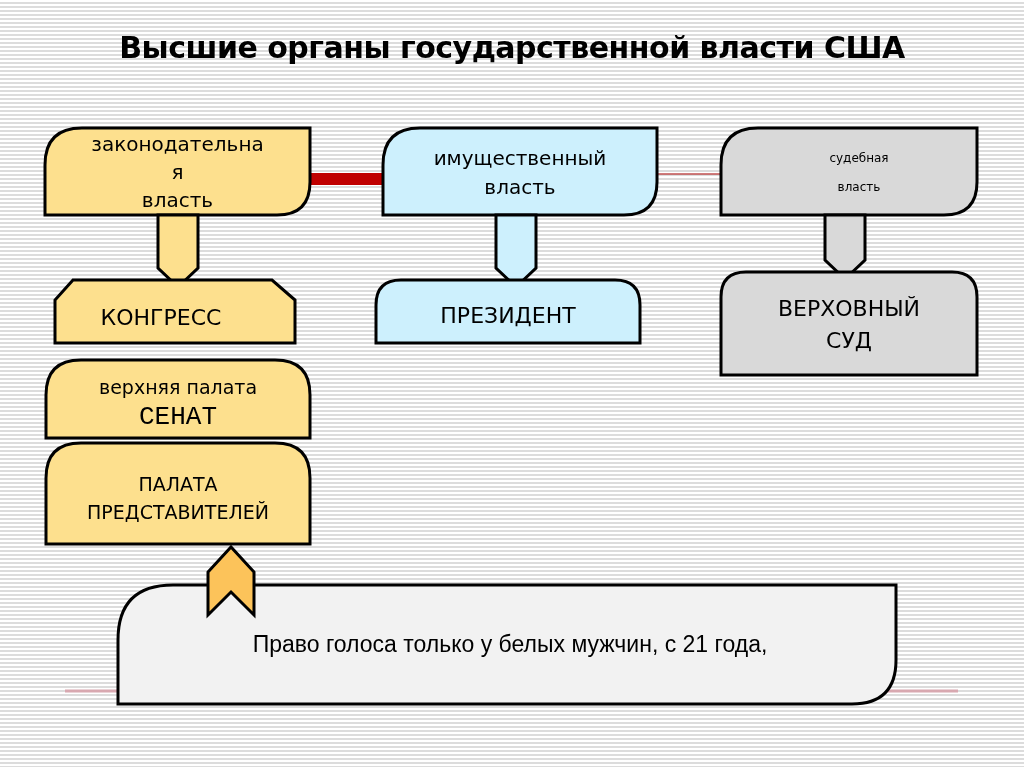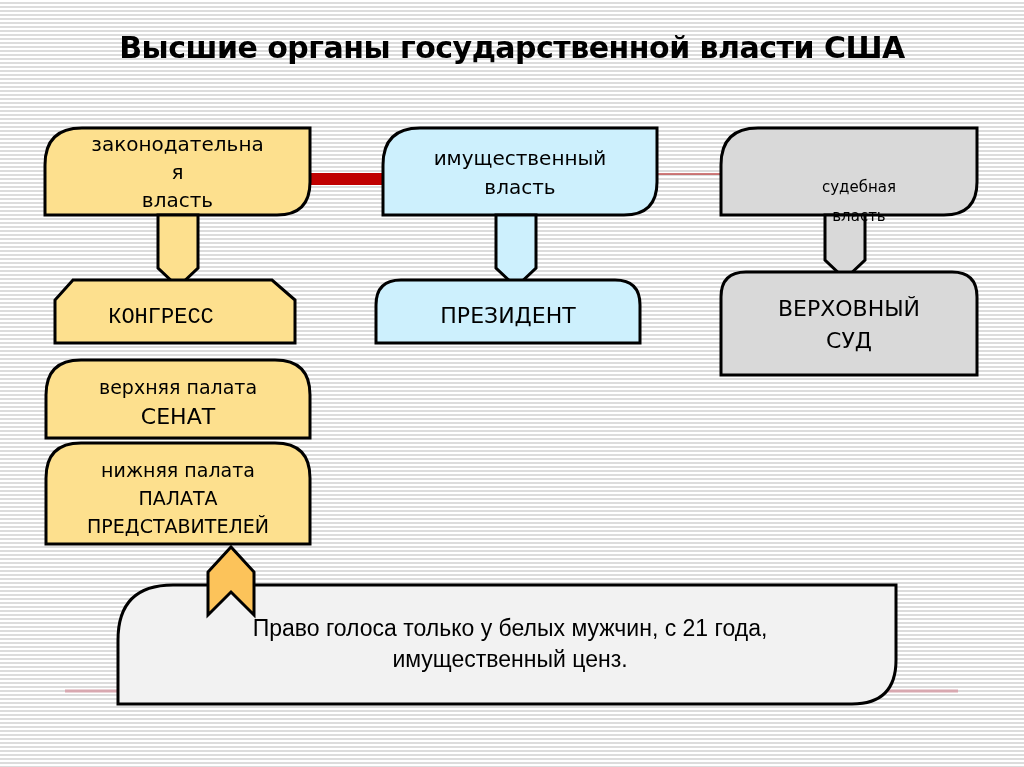--- a/index.html
+++ b/index.html
@@ -58,48 +58,46 @@
   <path d="M118,704 L118,640 Q118,585 173,585 L896,585 L896,660 Q896,704 852,704 Z" fill="#f2f2f2" stroke="#000" stroke-width="3"></path>
 
   <path d="M208,615 L208,572 L231,547 L254,572 L254,615 L231,592 Z" fill="#fcc35a" stroke="#000" stroke-width="3"></path>
 </svg>
 
 <div class="lbl" style="left:50px; top:128px; width:255px; height:87px; font-size:20px; line-height:28px;">
   <span>законодательна</span>
   <span>я</span>
   <span>власть</span>
 </div>
-<div class="lbl" style="left:55px; top:292px; width:212px; height:50px; font-size:22px;font-family:Liberation Mono, monospace;">
+<div class="lbl" style="left:55px; top:292px; width:212px; height:50px; font-size:22px;">
   <span>КОНГРЕСС</span>
 </div>
 
 <div class="lbl" style="left:383px; top:140px; width:274px; height:66px; font-size:20px; line-height:29px;">
   <span>имущественный</span>
   <span>власть</span>
 </div>
 <div class="lbl" style="left:376px; top:290px; width:264px; height:50px; font-size:22px;">
   <span>ПРЕЗИДЕНТ</span>
 </div>
 
-<div class="lbl" style="left:721px; top:140px; width:276px; height:66px; font-size:15px; line-height:29px;margin-top:29px;">
+<div class="lbl" style="left:721px; top:140px; width:276px; height:66px; font-size:12px; line-height:29px;">
   <span>судебная</span>
   <span>власть</span>
 </div>
 <div class="lbl" style="left:721px; top:290px; width:256px; height:70px; font-size:22px; line-height:32px;">
   <span>ВЕРХОВНЫЙ</span>
   <span>СУД</span>
 </div>
 
 <div class="lbl" style="left:46px; top:370px; width:264px; height:64px; font-size:19px; line-height:30px;">
   <span>верхняя палата</span>
-  <span style="font-size:22px;">СЕНАТ</span>
+  <span style="font-size:26px;font-family:Liberation Mono, monospace;">СЕНАТ</span>
 </div>
 
 <div class="lbl" style="left:46px; top:455px; width:264px; height:86px; font-size:19px; line-height:28px;">
-  <span>нижняя палата</span>
   <span>ПАЛАТА</span>
   <span>ПРЕДСТАВИТЕЛЕЙ</span>
 </div>
 
 <div class="lbl voters" style="left:140px; top:596px; width:740px; height:96px; font-size:23px; line-height:31px;">
   <span>Право голоса только у белых мужчин, с 21 года,</span>
-  <span>имущественный ценз.</span>
 </div>
 
 </body></html>

